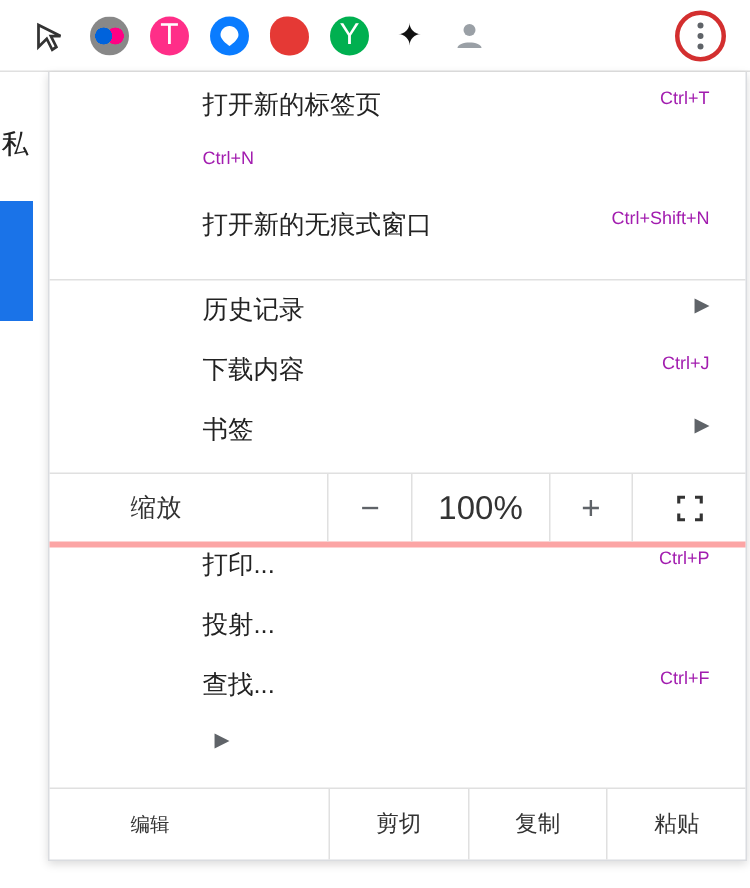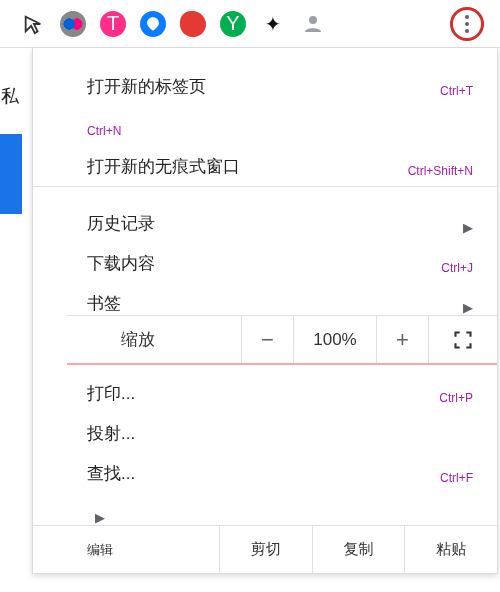--- a/index.html
+++ b/index.html
@@ -69,25 +69,26 @@
     width: 466px;
     background: #fff;
     border: 1px solid #dadce0;
     border-top: none;
     box-shadow: 0 2px 6px rgba(0,0,0,.15);
     padding: 10px 0 0 0;
   }
   .menu-row {
     height: 40px;
     display: flex;
-    align-items: flex-end;
+    align-items: flex-start;
     padding: 0 24px 0 54px;
     cursor: pointer;
     font-size: 17px;
     color: #222;
+    margin-left: 48px;
   }
   .menu-row .label { flex: 1 1 auto; }
   .menu-row .shortcut {
     color: #a21caf;
     font-size: 12px;
     text-align: right;
   }
   .menu-row .arrow {
     color: #5f6368;
     font-size: 13px;
@@ -95,35 +96,34 @@
   }
 
   .sep { height: 1px; background: #e0e0e0; margin: 8px 0; }
 
   
   .zoom-row {
     height: 50px;
     display: flex;
     align-items: stretch;
     border-top: 1px solid #e0e0e0;
-    border-bottom: 2px solid #fca5a5;
-    margin-left: 34px;
+    border-bottom: 4px solid #fca5a5;
   }
   .zoom-row .zlabel {
     width: 186px;
     display: flex; align-items: center;
     padding-left: 54px;
     font-size: 17px;
   }
   .zoom-row .zbtn, .zoom-row .zval, .zoom-row .zfs {
     border-left: 1px solid #e0e0e0;
     display: flex; align-items: center; justify-content: center;
   }
   .zoom-row .zbtn { width: 56px; font-size: 22px; color: #5f6368; cursor: pointer; }
-  .zoom-row .zval { width: 92px; font-size: 17px; }
+  .zoom-row .zval { width: 92px; font-size: 22px; }
   .zoom-row .zfs  { width: 76px; font-size: 20px; cursor: pointer; }
 
   
   .edit-row {
     height: 48px;
     display: flex;
     align-items: stretch;
     border-top: 1px solid #e0e0e0;
   }
   .edit-row .elabel {

